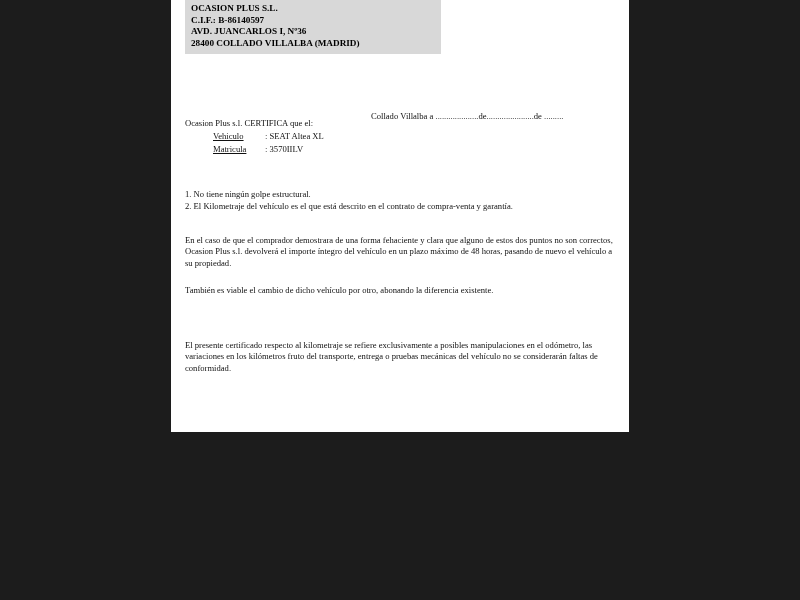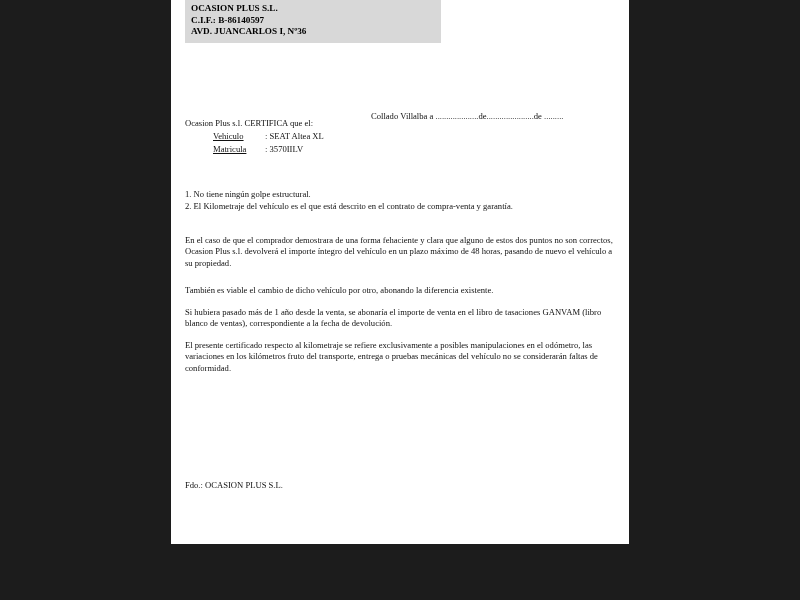--- a/index.html
+++ b/index.html
@@ -11,21 +11,21 @@
     background: #1c1c1c;
   }
   body {
     font-family: "Liberation Serif", serif;
   }
   .page {
     position: absolute;
     left: 171px;
     top: 0;
     width: 458px;
-    height: 544px;
+    height: 432px;
     background: #ffffff;
     overflow: hidden;
   }
   .header-box {
     position: absolute;
     left: 14px;
     top: 0;
     width: 256px;
     background: #d8d8d8;
     padding: 3px 6px 5px 6px;
@@ -98,39 +98,39 @@
 </style>
 </head>
 <body>
 
 <div class="page">
 
   <div class="header-box">
     <div class="line">OCASION PLUS S.L.</div>
     <div class="line">C.I.F.: B-86140597</div>
     <div class="line">AVD. JUANCARLOS I, Nº36</div>
+    <div class="line">28400 COLLADO VILLALBA (MADRID)</div>
   </div>
 
   <div class="place-line">Collado Villalba a ....................de......................de .........</div>
 
   <div class="body-text certifies">Ocasion Plus s.l. CERTIFICA que el:</div>
 
   <div class="vehicle-row v1">
     <span class="lbl">Vehiculo</span><span>: SEAT Altea XL</span>
   </div>
   <div class="vehicle-row v2">
     <span class="lbl">Matricula</span><span>: 3570IILV</span>
   </div>
 
   <div class="body-text item1">1. No tiene ningún golpe estructural.</div>
   <div class="body-text item2">2. El Kilometraje del vehículo es el que está descrito en el contrato de compra-venta y garantía.</div>
 
   <div class="body-text para-a">En el caso de que el comprador demostrara de una forma fehaciente y clara que alguno de estos dos puntos no son correctos, Ocasion Plus s.l. devolverá el importe íntegro del vehículo en un plazo máximo de 48 horas, pasando de nuevo el vehículo a su propiedad.</div>
   <div class="body-text para-b">También es viable el cambio de dicho vehículo por otro, abonando la diferencia existente.</div>
-  <div class="body-text para-c">Si hubiera pasado más de 1 año desde la venta, se abonaría el importe de venta en el libro de tasaciones GANVAM (libro blanco de ventas), correspondiente a la fecha de devolución.</div>
   <div class="body-text para-d">El presente certificado respecto al kilometraje se refiere exclusivamente a posibles manipulaciones en el odómetro, las variaciones en los kilómetros fruto del transporte, entrega o pruebas mecánicas del vehículo no se considerarán faltas de conformidad.</div>
 
   <div class="sign">Fdo.: OCASION PLUS S.L.</div>
 
   <div class="legal">
     <p>De acuerdo con lo establecido por la Ley Orgánica 15/1999, de 13 de diciembre, de Protección de Datos de Carácter Personal (LOPD), le informamos que los datos aportados serán incorporados a un fichero del que es titular OCASION PLUS, S.L. con la finalidad de realizar la gestión administrativa, contable y fiscal, así como enviarle comunicaciones comerciales sobre nuestros productos y servicios.</p>
     <p>Los datos recabados podrán ser comunicados a Gestores Administrativos, Entidades Aseguradoras, Entidades Financieras y/o Organismos de la Administración Pública con competencia en la materia y personas relacionadas directamente con el Responsable del fichero, con la finalidad indicada, los proveedores de compra venta del vehículo y el cambio de titularidad del mismo.</p>
     <p>Asimismo, incluso haber sido informado de la posibilidad de ejercer los derechos de acceso, rectificación, cancelación y oposición de sus datos en el domicilio fiscal de OCASION PLUS, S.L. sito en AVDA. JUAN CARLOS I, Nº - 28400 COLLADO VILLALBA - MADRID (inscrita en el Registro Mercantil de Madrid Tomo 150, Inscripción 1, Hoja M-511781)</p>
   </div>
 

